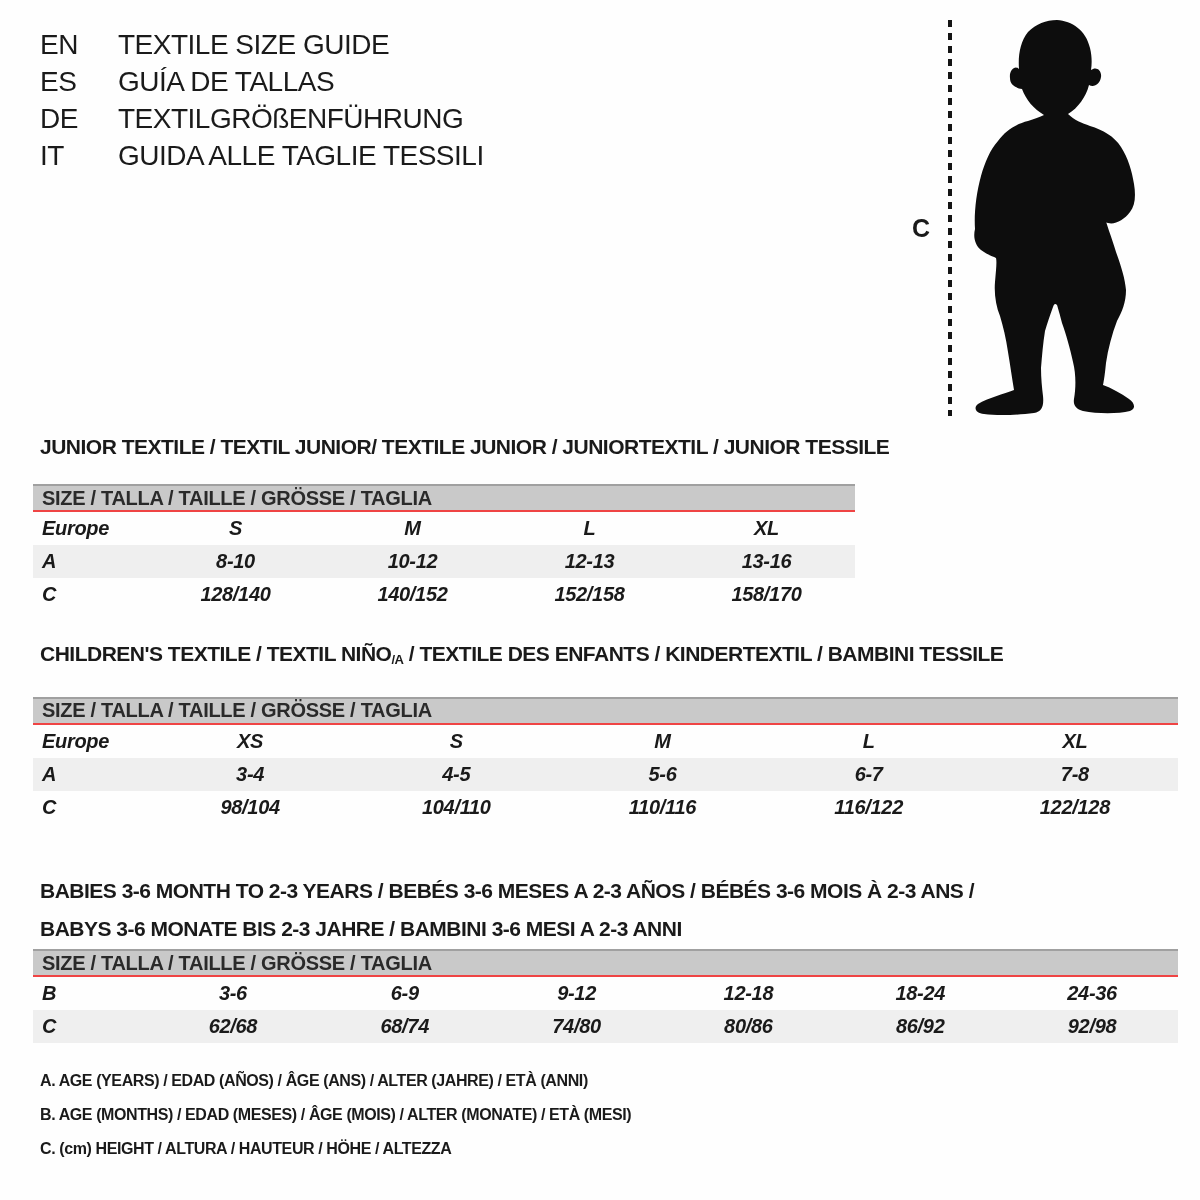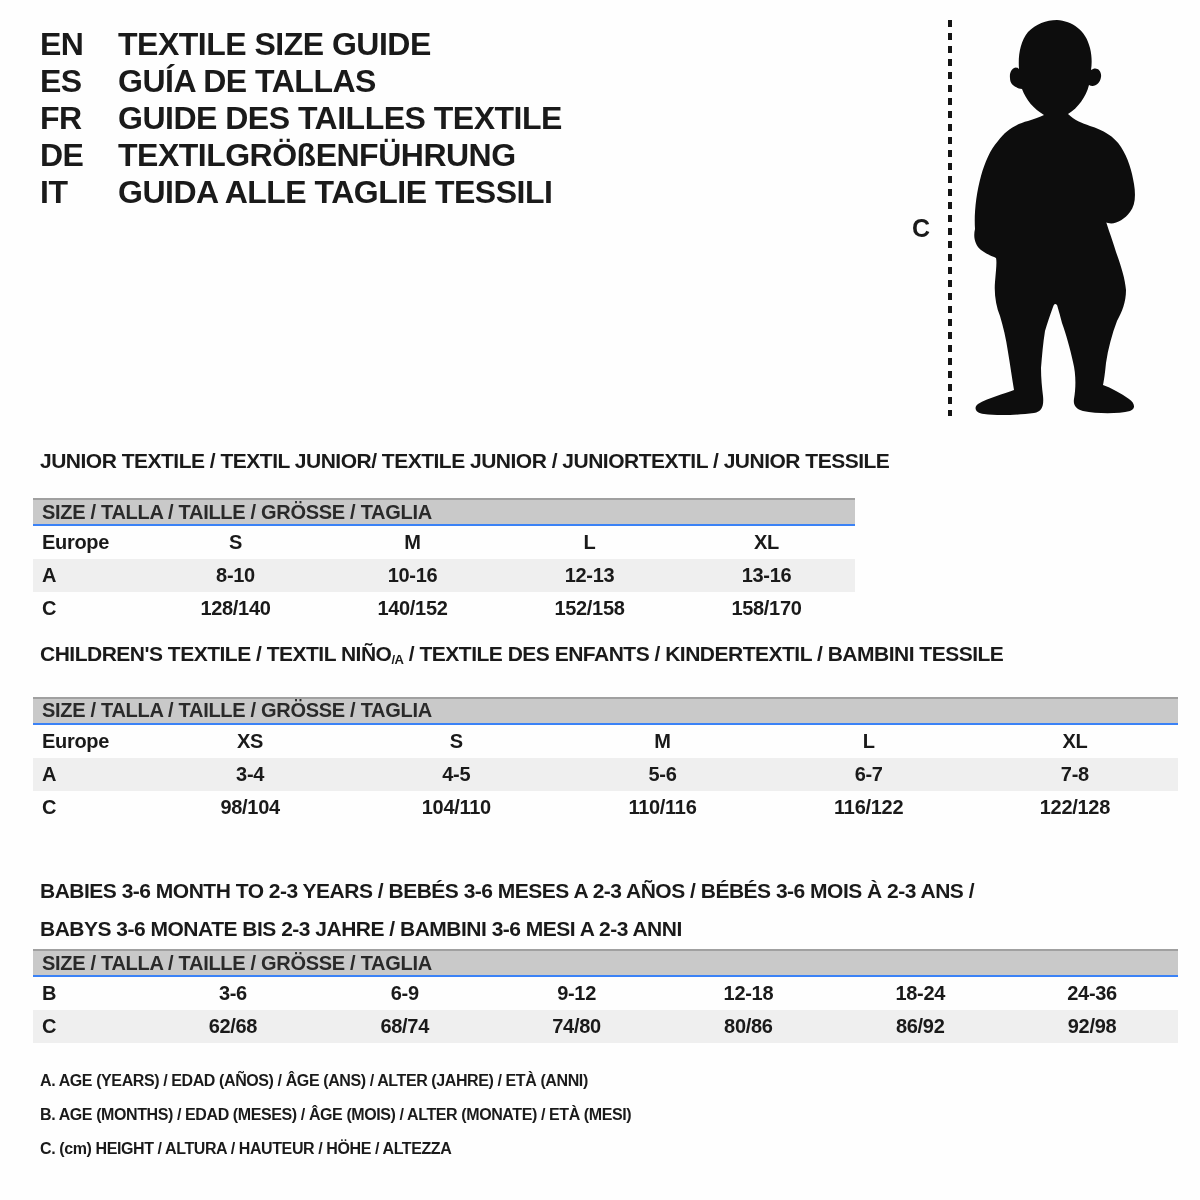--- a/index.html
+++ b/index.html
@@ -8,51 +8,51 @@
     background:var(--page-bg,#fefefe);
     font-family:"Liberation Sans","DejaVu Sans",sans-serif;
     color:var(--ink,#1a1a1a);
     -webkit-font-smoothing:antialiased;
   }
   .page{position:absolute;inset:0;}
 
   
   .lang-header{position:absolute;left:40px;top:26px;}
   .lang-row{display:flex;height:37px;align-items:center;
-    font-size:32px;font-weight:bold;letter-spacing:-0.5px;white-space:nowrap;}
+    font-size:28px;font-weight:normal;letter-spacing:-0.5px;white-space:nowrap;}
   .lang-code{display:inline-block;width:78px;flex:0 0 78px;}
 
   
   .figure{position:absolute;left:0;top:0;width:1200px;height:430px;pointer-events:none;}
   .c-label{position:absolute;left:912px;top:214px;font-size:25px;font-weight:bold;}
   .dash-line{position:absolute;left:948px;top:20px;width:4px;height:396px;
     background:repeating-linear-gradient(to bottom,var(--dash,#141414) 0 7px,transparent 7px 13px);}
   .toddler{position:absolute;left:960px;top:16px;width:180px;height:400px;}
 
   
   .size-section{position:absolute;left:33px;}
-  .sec-junior{top:449px;width:822px;}
+  .sec-junior{top:435px;width:822px;}
   .sec-children{top:642px;width:1145px;}
   .sec-babies{top:848px;width:1145px;}
 
   .sec-title{margin:0 0 0 7px;font-size:21px;font-weight:bold;letter-spacing:-0.5px;
     line-height:24px;white-space:nowrap;}
   .sec-title .titleline{display:block;line-height:38px;}
   .sec-title.single .titleline{line-height:24px;margin-bottom:25px;}
   .sec-title.multi{margin-bottom:1px;margin-top:24px;}
   .sub-seg{font-size:0.62em;vertical-align:-0.22em;}
 
   .size-bar{height:28px;background:var(--bar-bg,#c9c9c9);
     border-top:2px solid var(--bar-edge,#a0a0a0);
-    border-bottom:2px solid #3b82f6;
+    border-bottom:2px solid #ef4444;
     box-sizing:border-box;display:flex;align-items:center;
     font-size:20px;font-weight:bold;letter-spacing:-0.3px;color:#2a2a2a;
     padding-left:9px;}
 
-  table.size-table{width:100%;border-collapse:collapse;table-layout:fixed;}
+  table.size-table{width:100%;border-collapse:collapse;table-layout:fixed;font-style:italic;}
   table.size-table td{height:33px;padding:0;text-align:center;vertical-align:middle;
     font-size:20px;font-weight:bold;letter-spacing:-0.3px;}
   table.size-table td.rowlabel{width:105px;text-align:left;padding-left:9px;}
   tr.shaded{background:var(--shade,#efefef);}
 
   
   .notes{position:absolute;left:40px;top:1064px;}
   .note-line{font-size:16px;font-weight:bold;letter-spacing:-0.4px;
     line-height:34px;white-space:nowrap;}
 </style>
@@ -63,24 +63,20 @@
 
   <header class="lang-header">
 
   <div class="lang-row">
         <span class="lang-code">EN</span>
         <span class="lang-title">TEXTILE SIZE GUIDE</span>
       </div>
       <div class="lang-row">
         <span class="lang-code">ES</span>
         <span class="lang-title">GUÍA DE TALLAS</span>
-      </div>
-      <div class="lang-row">
-        <span class="lang-code">FR</span>
-        <span class="lang-title">GUIDE DES TAILLES TEXTILE</span>
       </div>
       <div class="lang-row">
         <span class="lang-code">DE</span>
         <span class="lang-title">TEXTILGRÖßENFÜHRUNG</span>
       </div>
       <div class="lang-row">
         <span class="lang-code">IT</span>
         <span class="lang-title">GUIDA ALLE TAGLIE TESSILI</span>
       </div>
     </header>
@@ -152,21 +148,21 @@
           <tr>
             <td class="rowlabel">Europe</td>
             <td>S</td>
             <td>M</td>
             <td>L</td>
             <td>XL</td>
           </tr>
           <tr class="shaded">
             <td class="rowlabel">A</td>
             <td>8-10</td>
-            <td>10-16</td>
+            <td>10-12</td>
             <td>12-13</td>
             <td>13-16</td>
           </tr>
           <tr>
             <td class="rowlabel">C</td>
             <td>128/140</td>
             <td>140/152</td>
             <td>152/158</td>
             <td>158/170</td>
           </tr>

